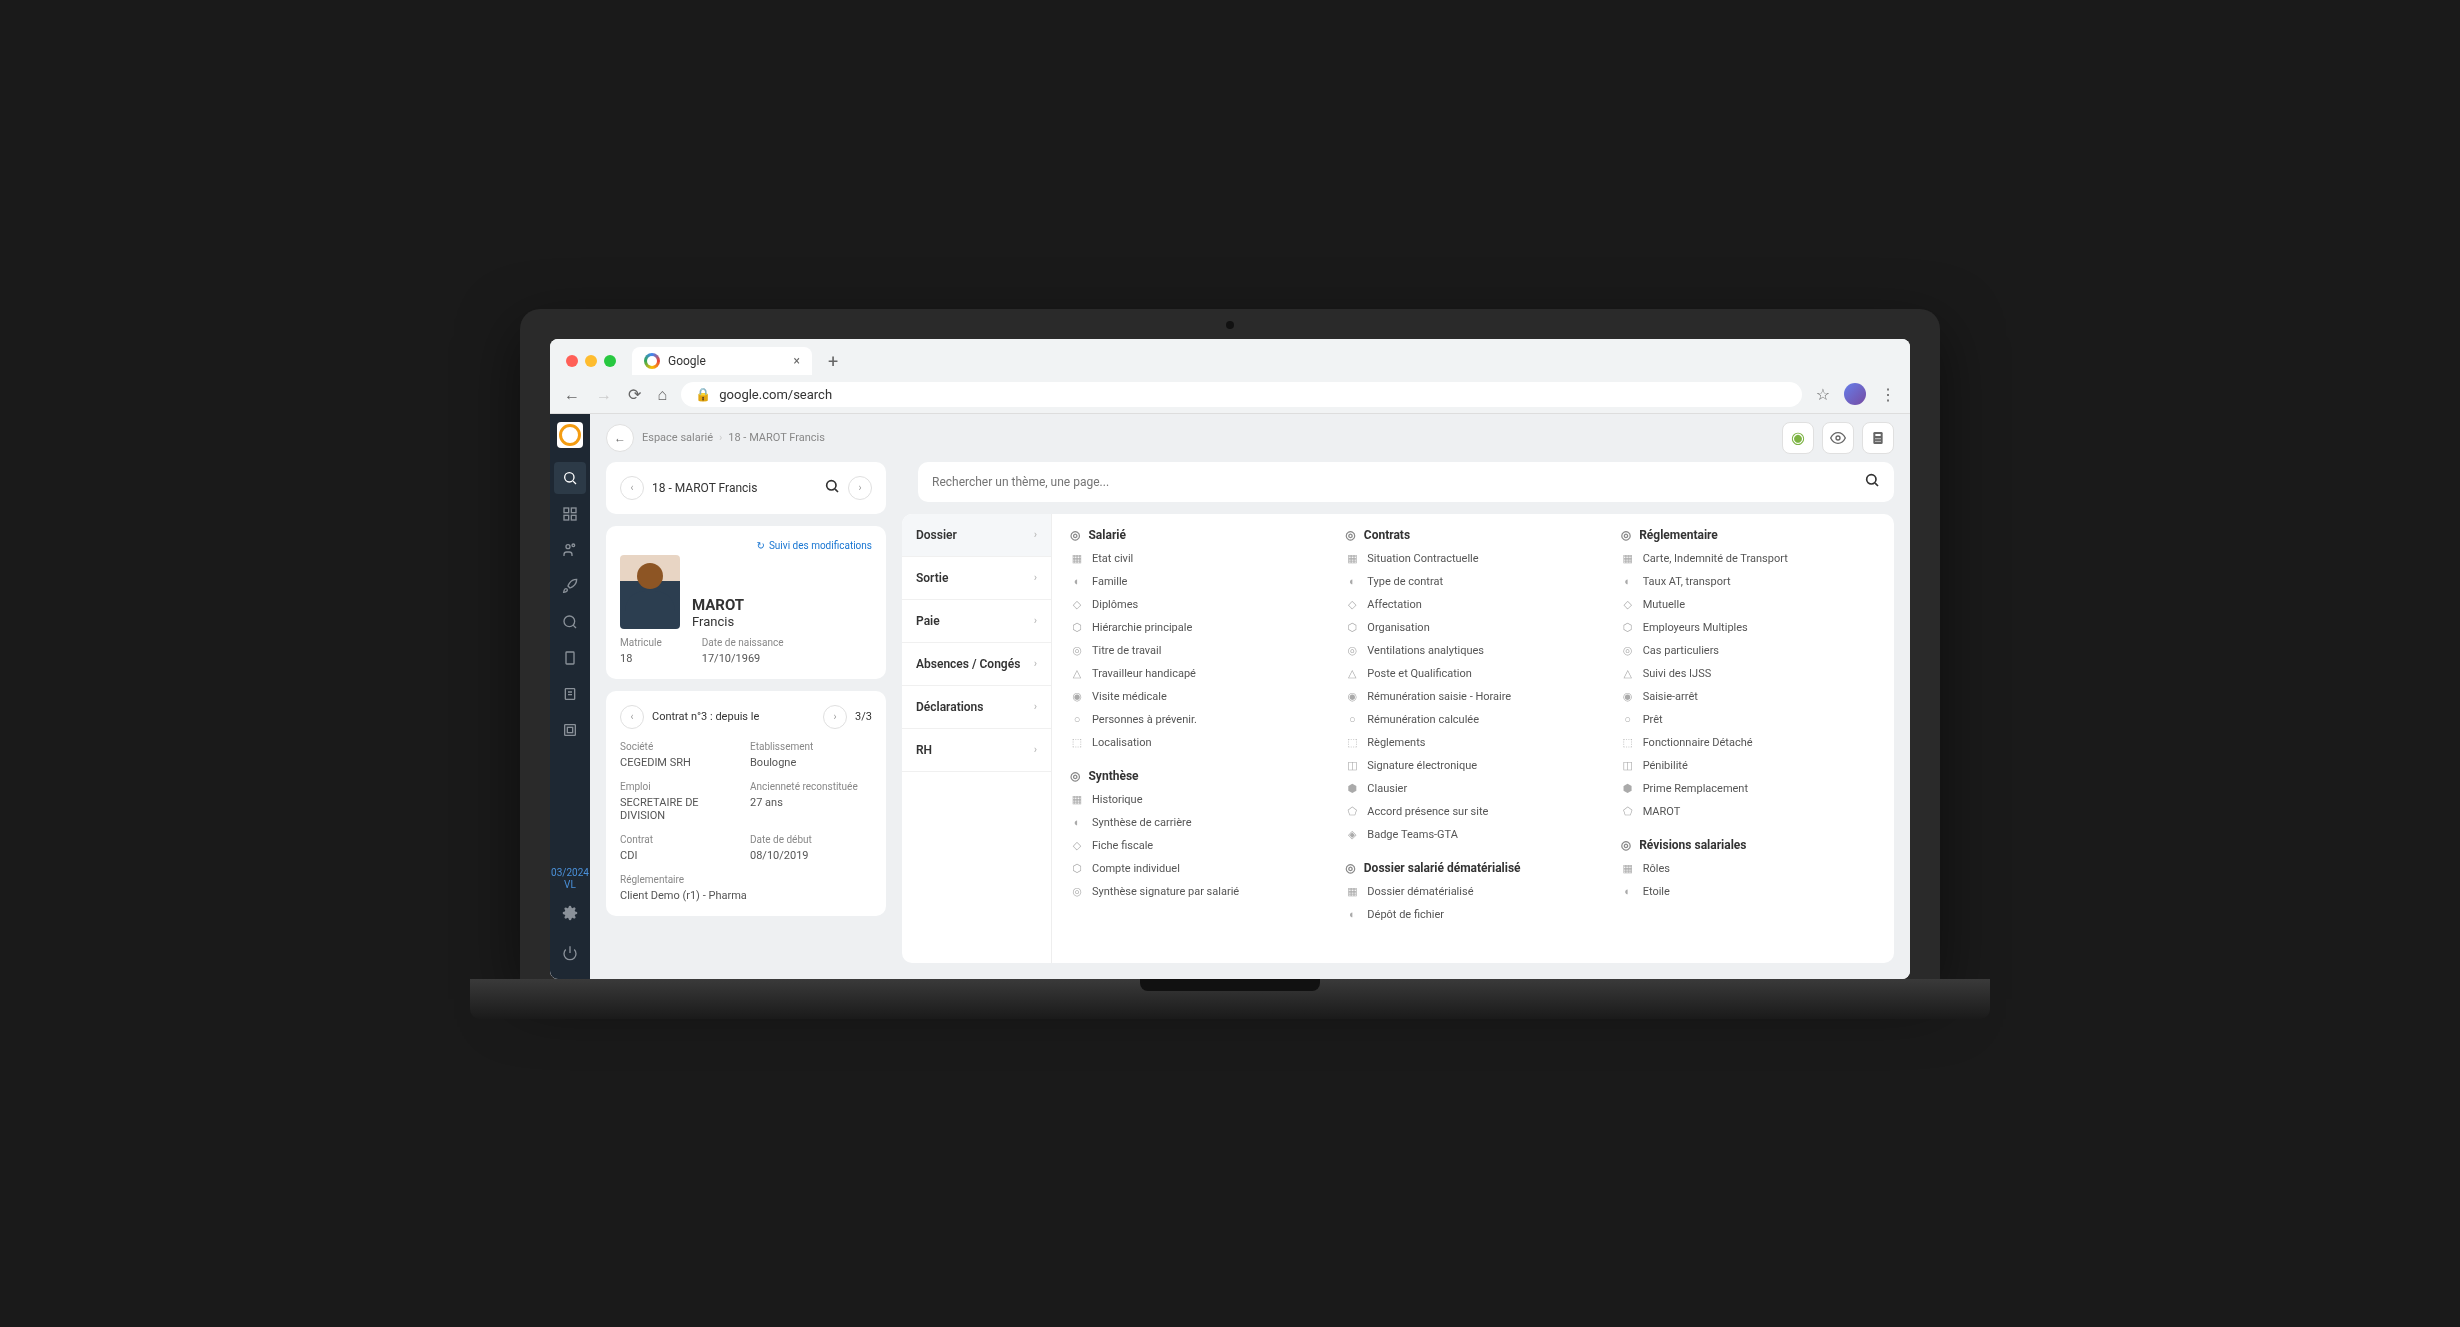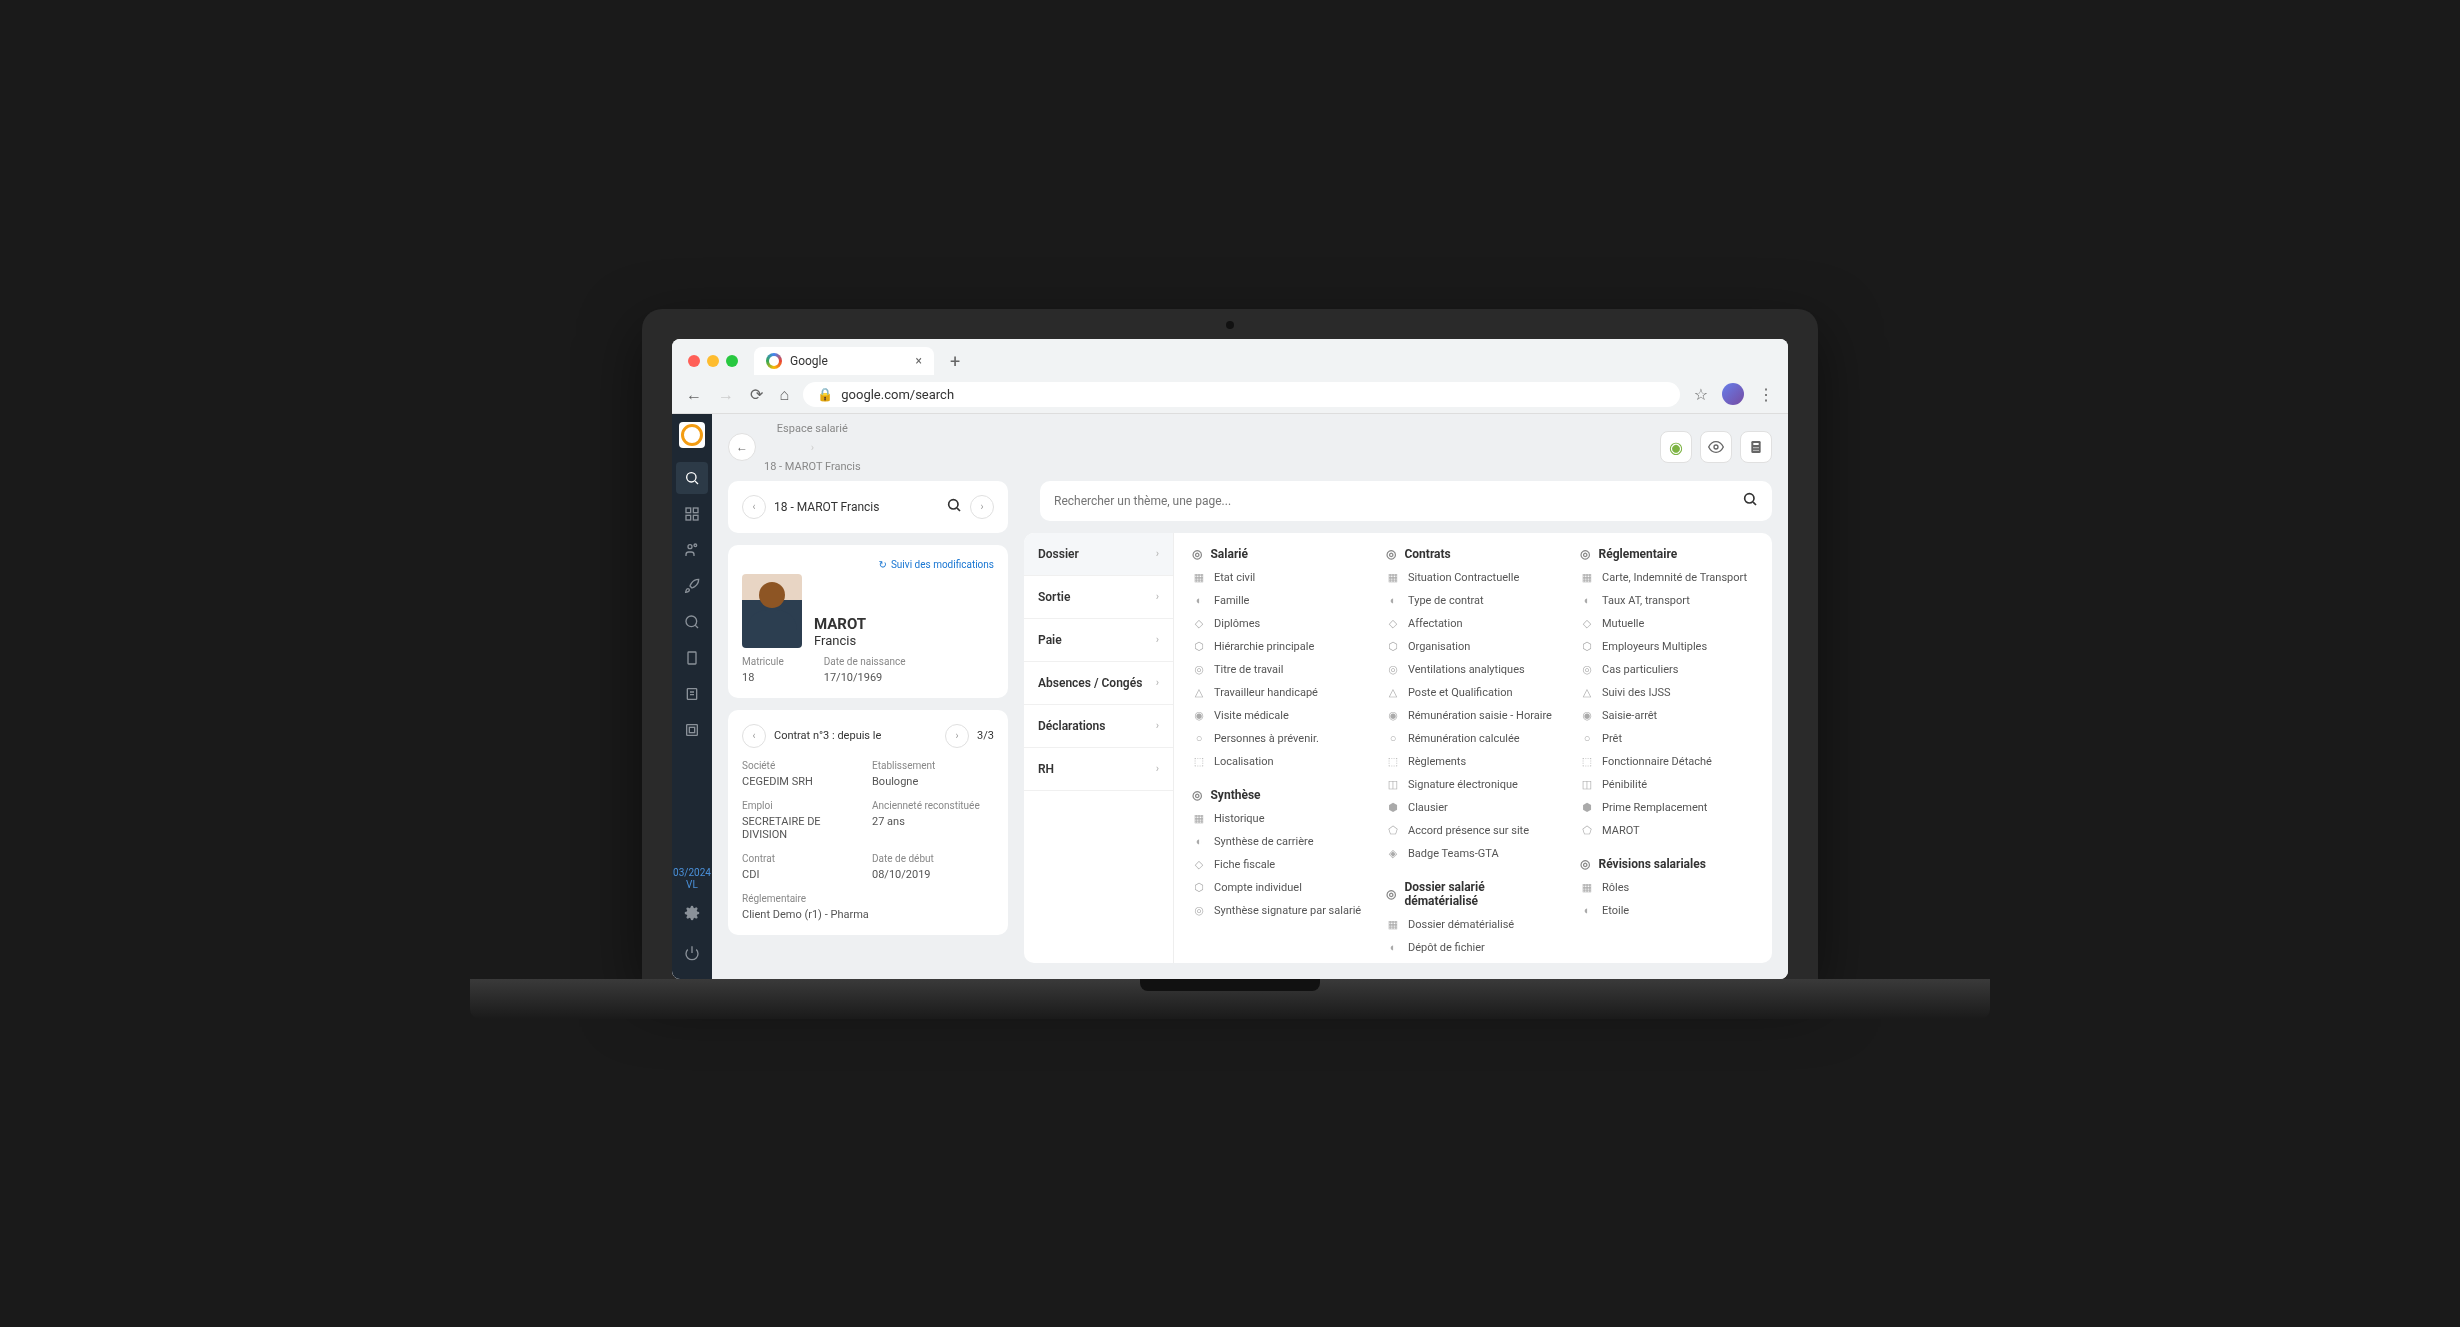--- a/index.html
+++ b/index.html
@@ -1,17 +1,17 @@
 <!DOCTYPE html>
 <html><head>
 <meta charset="utf-8">
 <style>
 *{box-sizing:border-box;margin:0;padding:0;font-family:-apple-system,BlinkMacSystemFont,"Segoe UI",Roboto,sans-serif;}
 body{background:#1a1a1a;display:flex;align-items:center;justify-content:center;min-height:100vh;padding:40px;}
-.laptop{width:1176px;background:#2a2a2a;border-radius:20px 20px 0 0;padding:30px 30px 0;position:relative;box-shadow:0 20px 60px rgba(0,0,0,.5);}
+.laptop{width:1420px;background:#2a2a2a;border-radius:20px 20px 0 0;padding:30px 30px 0;position:relative;box-shadow:0 20px 60px rgba(0,0,0,.5);}
 .laptop::before{content:"";position:absolute;top:12px;left:50%;transform:translateX(-50%);width:8px;height:8px;background:#111;border-radius:50%;}
 .laptop-base{width:1520px;height:40px;background:linear-gradient(180deg,#3a3a3a,#1a1a1a);border-radius:0 0 10px 10px;margin:0 auto;position:relative;}
 .laptop-base::before{content:"";position:absolute;top:0;left:50%;transform:translateX(-50%);width:180px;height:12px;background:#111;border-radius:0 0 8px 8px;}
 .screen{background:#fff;border-radius:8px;overflow:hidden;height:640px;display:flex;flex-direction:column;}
 .browser-chrome{background:#f1f3f4;border-bottom:1px solid #ddd;}
 .tab-bar{display:flex;align-items:center;padding:8px 8px 0;gap:8px;}
 .traffic-lights{display:flex;gap:7px;padding:0 8px;}
 .tl{width:12px;height:12px;border-radius:50%;}
 .tl.red{background:#ff5f57;}.tl.yellow{background:#febc2e;}.tl.green{background:#28c840;}
 .tab{background:#fff;border-radius:8px 8px 0 0;padding:6px 12px;display:flex;align-items:center;gap:8px;font-size:12px;color:#333;min-width:180px;}
@@ -30,21 +30,21 @@
 .sidebar{width:40px;background:#1e2833;display:flex;flex-direction:column;align-items:center;padding:8px 0;}
 .logo{width:26px;height:26px;background:#fff;border-radius:4px;display:flex;align-items:center;justify-content:center;margin-bottom:12px;}
 .logo::after{content:"";width:16px;height:16px;border:3px solid #f39c12;border-radius:50%;}
 .sb-icon{width:32px;height:32px;display:flex;align-items:center;justify-content:center;color:#8a9199;margin:2px 0;border-radius:4px;}
 .sb-icon.active{background:#2c3a47;color:#fff;}
 .sb-bottom{margin-top:auto;display:flex;flex-direction:column;align-items:center;gap:4px;}
 .sb-date{color:#4a90d9;font-size:10px;text-align:center;line-height:1.2;}
 .main{flex:1;display:flex;flex-direction:column;overflow:hidden;}
 .topbar{display:flex;align-items:center;padding:8px 16px;gap:8px;}
 .back-btn{width:28px;height:28px;border:1px solid #e0e0e0;border-radius:50%;background:#fff;display:flex;align-items:center;justify-content:center;font-size:12px;color:#666;}
-.breadcrumb{display:flex;align-items:center;gap:6px;font-size:11px;color:#888;flex-direction:column;}
+.breadcrumb{display:flex;align-items:flex-end;gap:6px;font-size:11px;color:#888;}
 .bc-sep{color:#ccc;}
 .topbar-actions{margin-left:auto;display:flex;gap:8px;}
 .tb-btn{width:32px;height:32px;border:1px solid #e0e0e0;border-radius:8px;background:#fff;display:flex;align-items:center;justify-content:center;color:#666;}
 .tb-btn.green{color:#7cb342;}
 .content{flex:1;display:flex;gap:16px;padding:0 16px 16px;overflow:hidden;}
 .left-col{width:280px;display:flex;flex-direction:column;gap:12px;}
 .card{background:#fff;border-radius:10px;padding:14px;}
 .emp-selector{display:flex;align-items:center;gap:8px;}
 .arrow-btn{width:24px;height:24px;border:1px solid #e0e0e0;border-radius:50%;display:flex;align-items:center;justify-content:center;font-size:10px;color:#999;}
 .emp-name{flex:1;font-size:12px;color:#333;}

